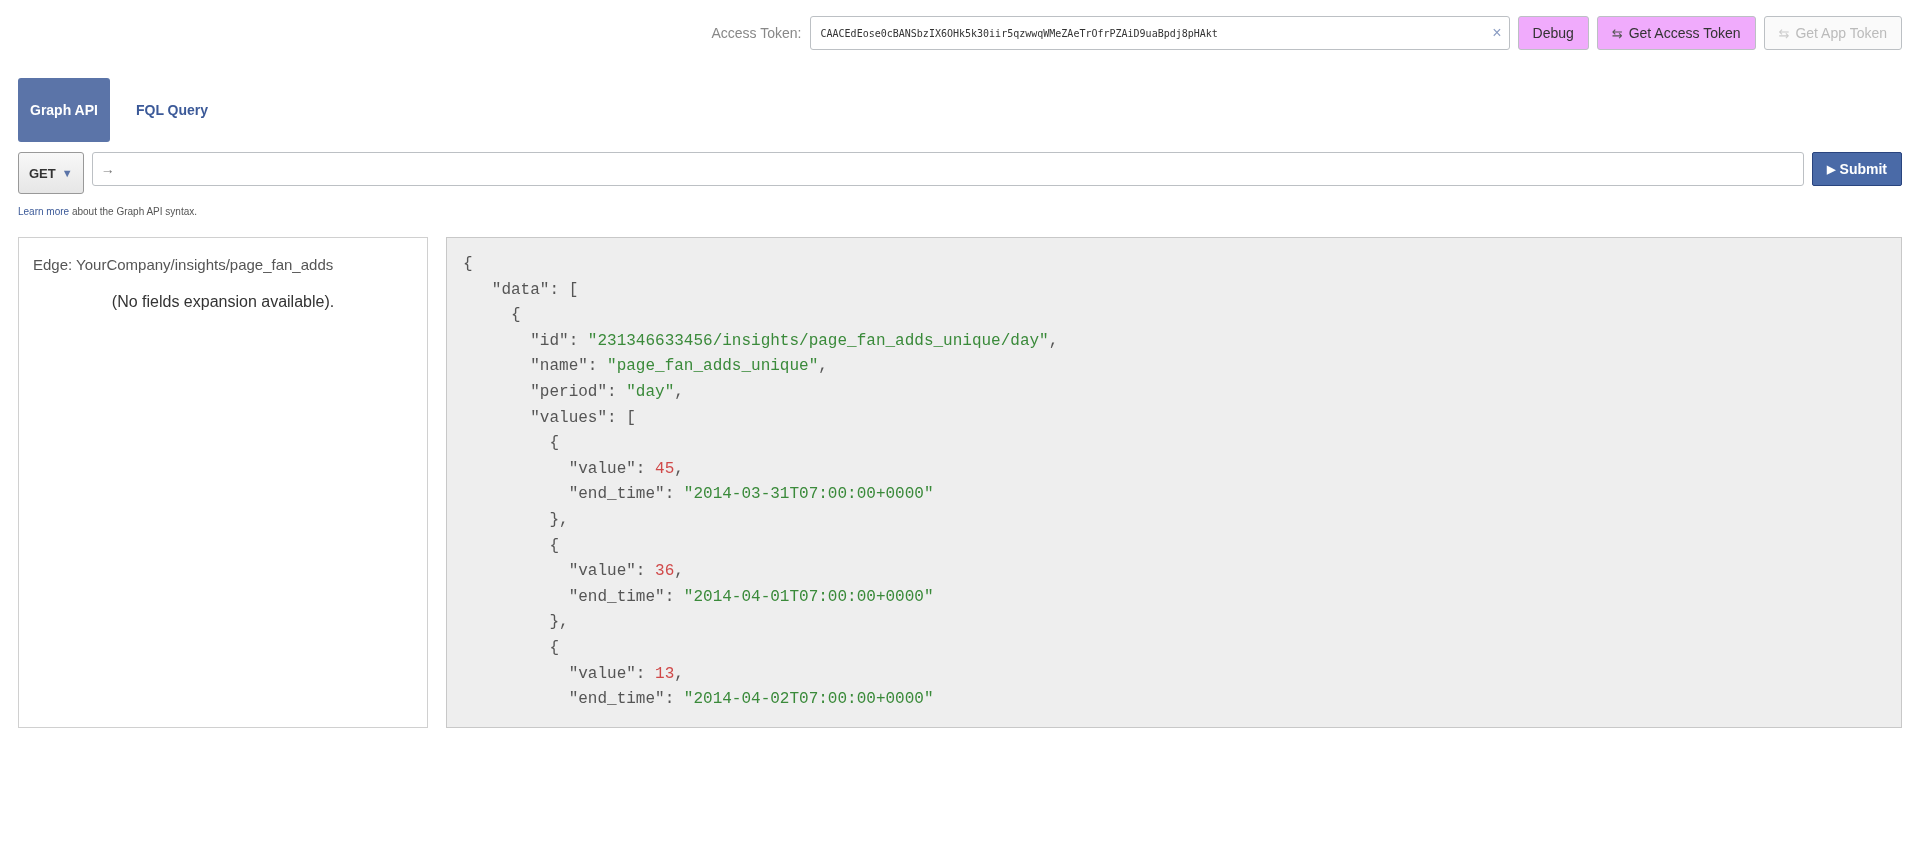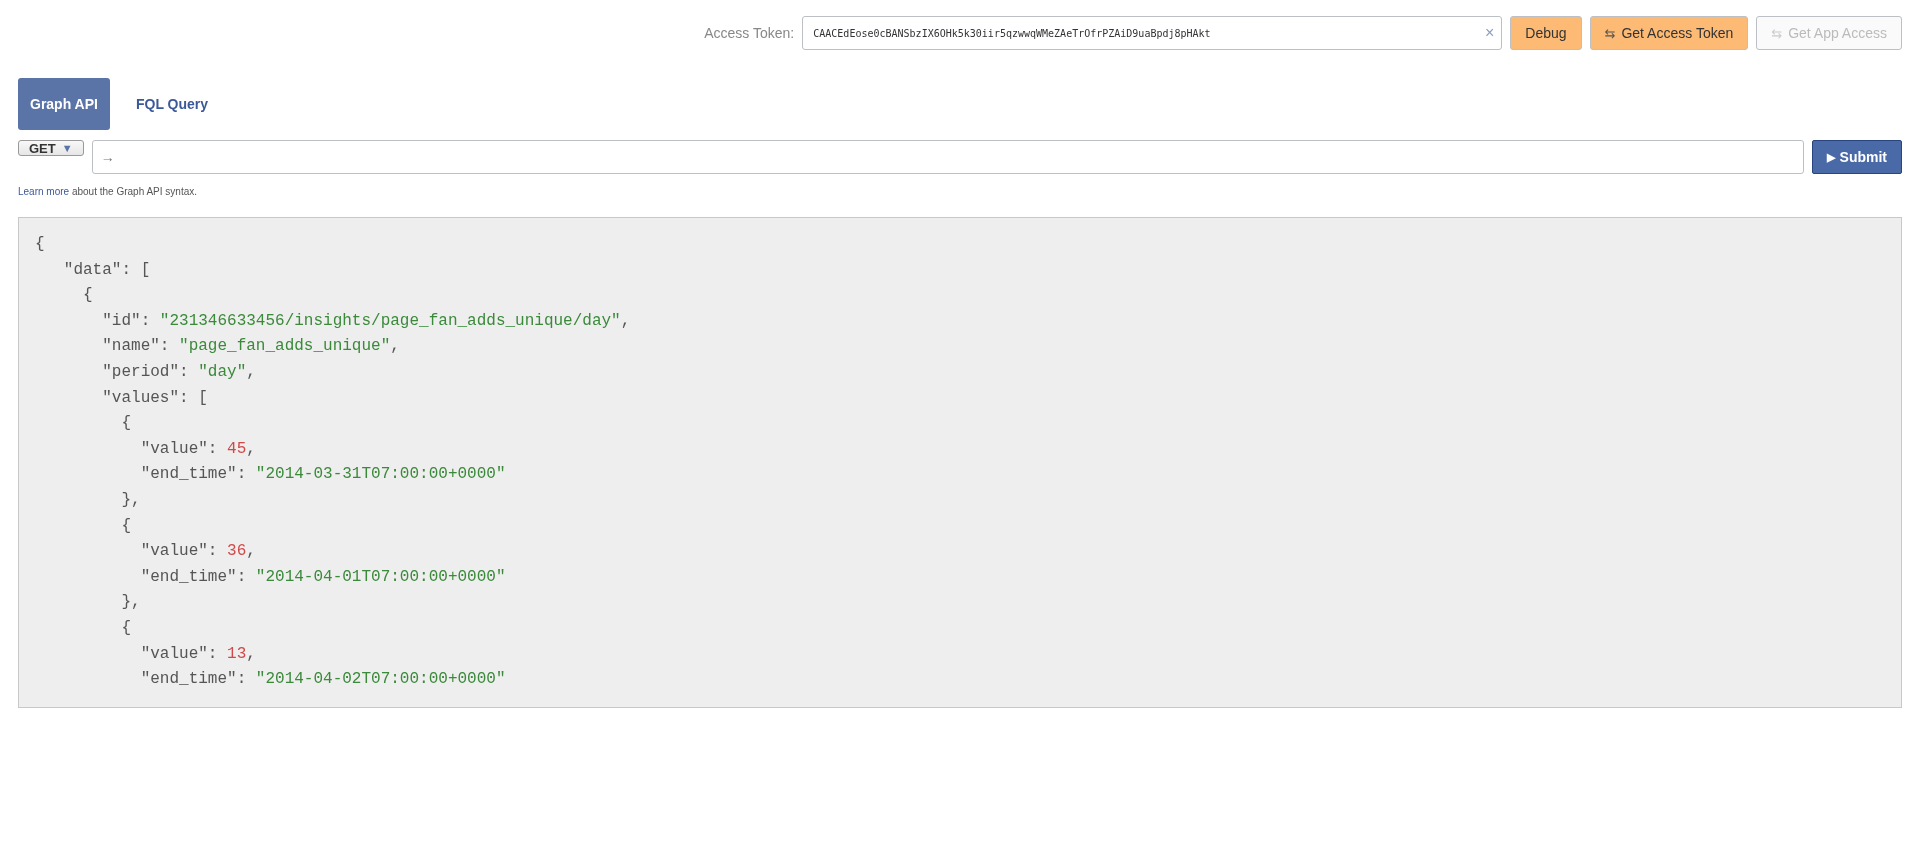--- a/index.html
+++ b/index.html
@@ -48,21 +48,21 @@
       color: #8b9dc3;
       font-size: 16px;
       cursor: pointer;
       user-select: none;
     }
     .btn {
       height: 34px;
       padding: 0 14px;
       border: 1px solid #bcc0c4;
       border-radius: 3px;
-      background: #fdba74;
+      background: #f0abfc;
       color: #333;
       font-size: 14px;
       cursor: pointer;
       display: inline-flex;
       align-items: center;
       gap: 6px;
     }
     .btn .arrows {
       font-size: 13px;
       color: #555;
@@ -74,21 +74,21 @@
     }
     .btn.disabled .arrows { color: #ccc; }
     
     .tabs {
       display: flex;
       align-items: center;
       gap: 14px;
       margin-bottom: 10px;
     }
     .tab {
-      padding: 18px 12px;
+      padding: 24px 12px;
       border-radius: 3px;
       font-size: 14px;
       font-weight: bold;
       cursor: pointer;
     }
     .tab.active {
       background: #5b74a8;
       color: #fff;
     }
     .tab.inactive {
@@ -100,21 +100,21 @@
       display: flex;
       align-items: stretch;
       gap: 8px;
       margin-bottom: 12px;
     }
     .method-select {
       display: inline-flex;
       align-items: center;
       gap: 6px;
       padding: 0 10px;
-      height: 16px;
+      height: 42px;
       border: 1px solid #999;
       border-radius: 3px;
       background: linear-gradient(#f8f8f8, #e6e6e6);
       font-weight: bold;
       font-size: 13px;
       cursor: pointer;
       color: #333;
     }
     .method-select .caret {
       color: #5b74a8;
@@ -223,21 +223,21 @@
   </div>
   <button class="btn">
     <span>Debug</span>
   </button>
   <button class="btn">
     <span class="arrows">⇆</span>
     <span>Get Access Token</span>
   </button>
   <button class="btn disabled">
     <span class="arrows">⇆</span>
-    <span>Get App Access</span>
+    <span>Get App Token</span>
   </button>
 </div>
 
 <div class="tabs">
   <div class="tab active">Graph API</div>
   <div class="tab inactive">FQL Query</div>
 </div>
 
 <div class="request-row">
   <div class="method-select">
@@ -251,20 +251,26 @@
     <span class="tri">▶</span>
     <span>Submit</span>
   </button>
 </div>
 
 <div class="learn-row">
   <span class="learn-link">Learn more</span><span> about the Graph API syntax.</span>
 </div>
 
 <div class="main-cols">
+  <div class="sidebar">
+    <div class="edge-line">
+      <span>Edge: </span><span>YourCompany/insights/page_fan_adds</span>
+    </div>
+    <div class="no-fields">(No fields expansion available).</div>
+  </div>
 
   <div class="response-panel" id="response-panel"><span class="json-punct">{</span>
    <span class="json-key">"data"</span><span class="json-punct">: [</span>
      <span class="json-punct">{</span>
        <span class="json-key">"id"</span><span class="json-punct">: </span><span class="json-str">"231346633456/insights/page_fan_adds_unique/day"</span><span class="json-punct">,</span>
        <span class="json-key">"name"</span><span class="json-punct">: </span><span class="json-str">"page_fan_adds_unique"</span><span class="json-punct">,</span>
        <span class="json-key">"period"</span><span class="json-punct">: </span><span class="json-str">"day"</span><span class="json-punct">,</span>
        <span class="json-key">"values"</span><span class="json-punct">: [</span>
          <span class="json-punct">{</span>
            <span class="json-key">"value"</span><span class="json-punct">: </span><span class="json-num">45</span><span class="json-punct">,</span>

